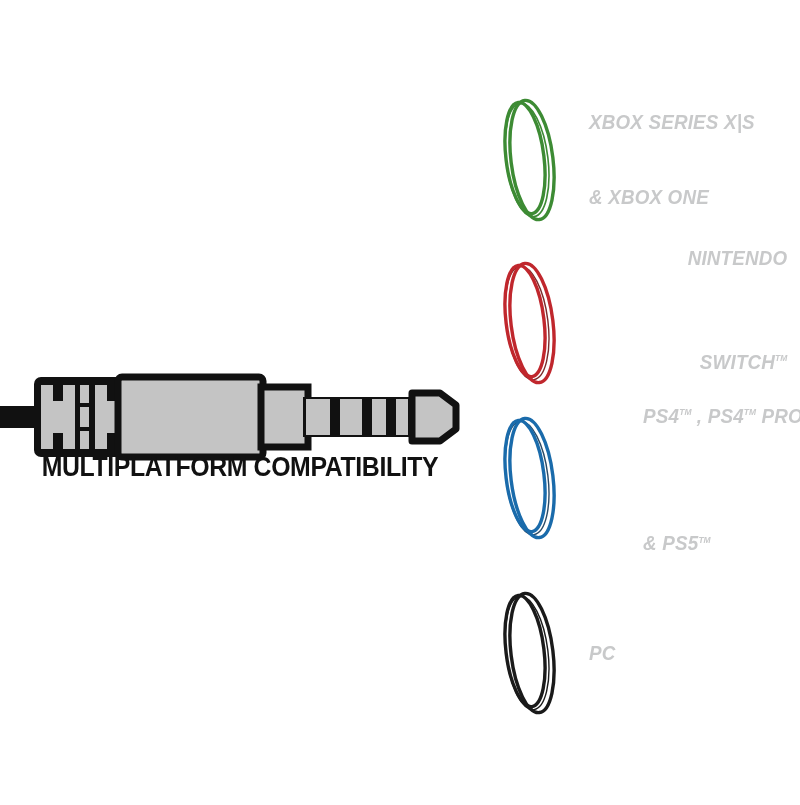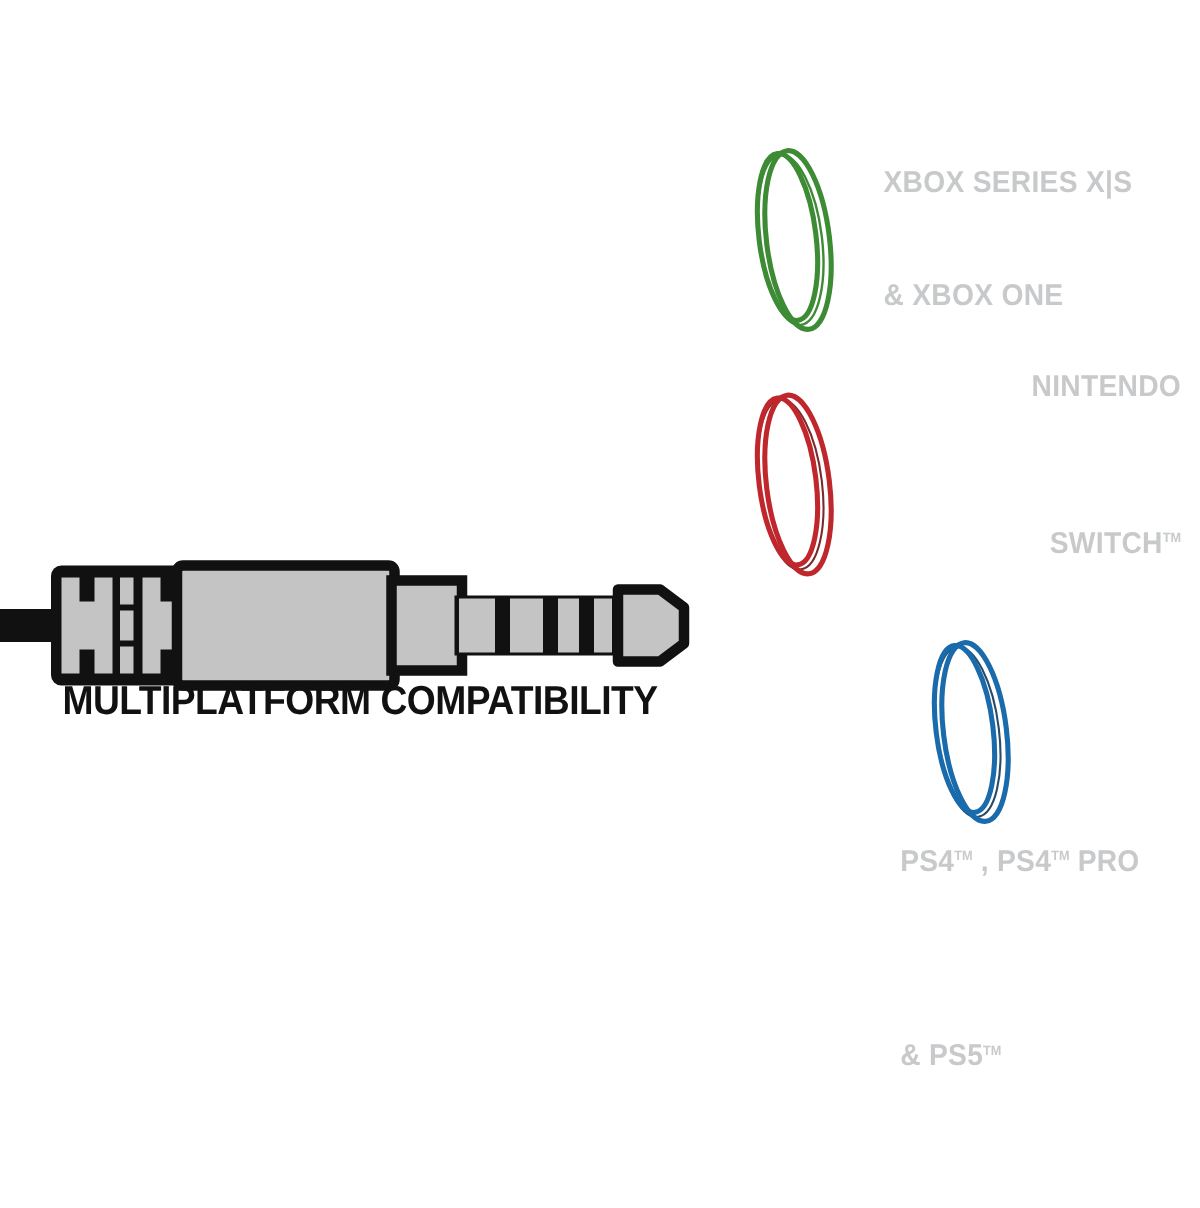--- a/index.html
+++ b/index.html
@@ -62,24 +62,25 @@
     width: 305px;
     height: 640px;
   }
   .platform-row {
     position: absolute;
     left: 0;
     width: 305px;
     height: 150px;
     display: flex;
     align-items: center;
+    font-style: italic;
   }
   .platform-row.r0 { top: 0px; }
   .platform-row.r1 { top: 163px; text-align: right; }
-  .platform-row.r2 { top: 328px; flex-direction: column; }
+  .platform-row.r2 { top: 318px; }
   .platform-row.r3 { top: 493px; }
 
   .ring-wrap {
     position: relative;
     width: 70px;
     height: 150px;
     flex: 0 0 70px;
   }
   .ring-svg {
     position: absolute;
@@ -204,15 +205,27 @@
       <div class="platform-label">
         <span class="lbl-line">
           <span>PS4</span><span class="tm">TM</span><span> , PS4</span><span class="tm">TM</span><span> PRO</span>
         </span>
         <span class="lbl-line">
           <span>&amp; PS5</span><span class="tm-low">TM</span>
         </span>
       </div>
     </div>
 
+    <div class="platform-row r3">
+      <div class="ring-wrap">
+        <svg class="ring-svg" width="70" height="150" viewBox="0 0 70 150">
+          <ellipse cx="32" cy="75" rx="21" ry="57" fill="none" stroke="#1a1a1a" stroke-width="1.4" transform="rotate(-7 32 75)"></ellipse>
+          <ellipse cx="30" cy="73" rx="19" ry="56" fill="none" stroke="#1a1a1a" stroke-width="3.4" transform="rotate(-7 30 73)"></ellipse>
+          <ellipse cx="37" cy="75" rx="21" ry="60" fill="none" stroke="#1a1a1a" stroke-width="3.4" transform="rotate(-7 37 75)"></ellipse>
+        </svg>
+      </div>
+      <div class="platform-label">
+        <span class="lbl-line">PC</span>
+      </div>
+    </div>
 
   </div>
 </div>
 
 </body></html>

